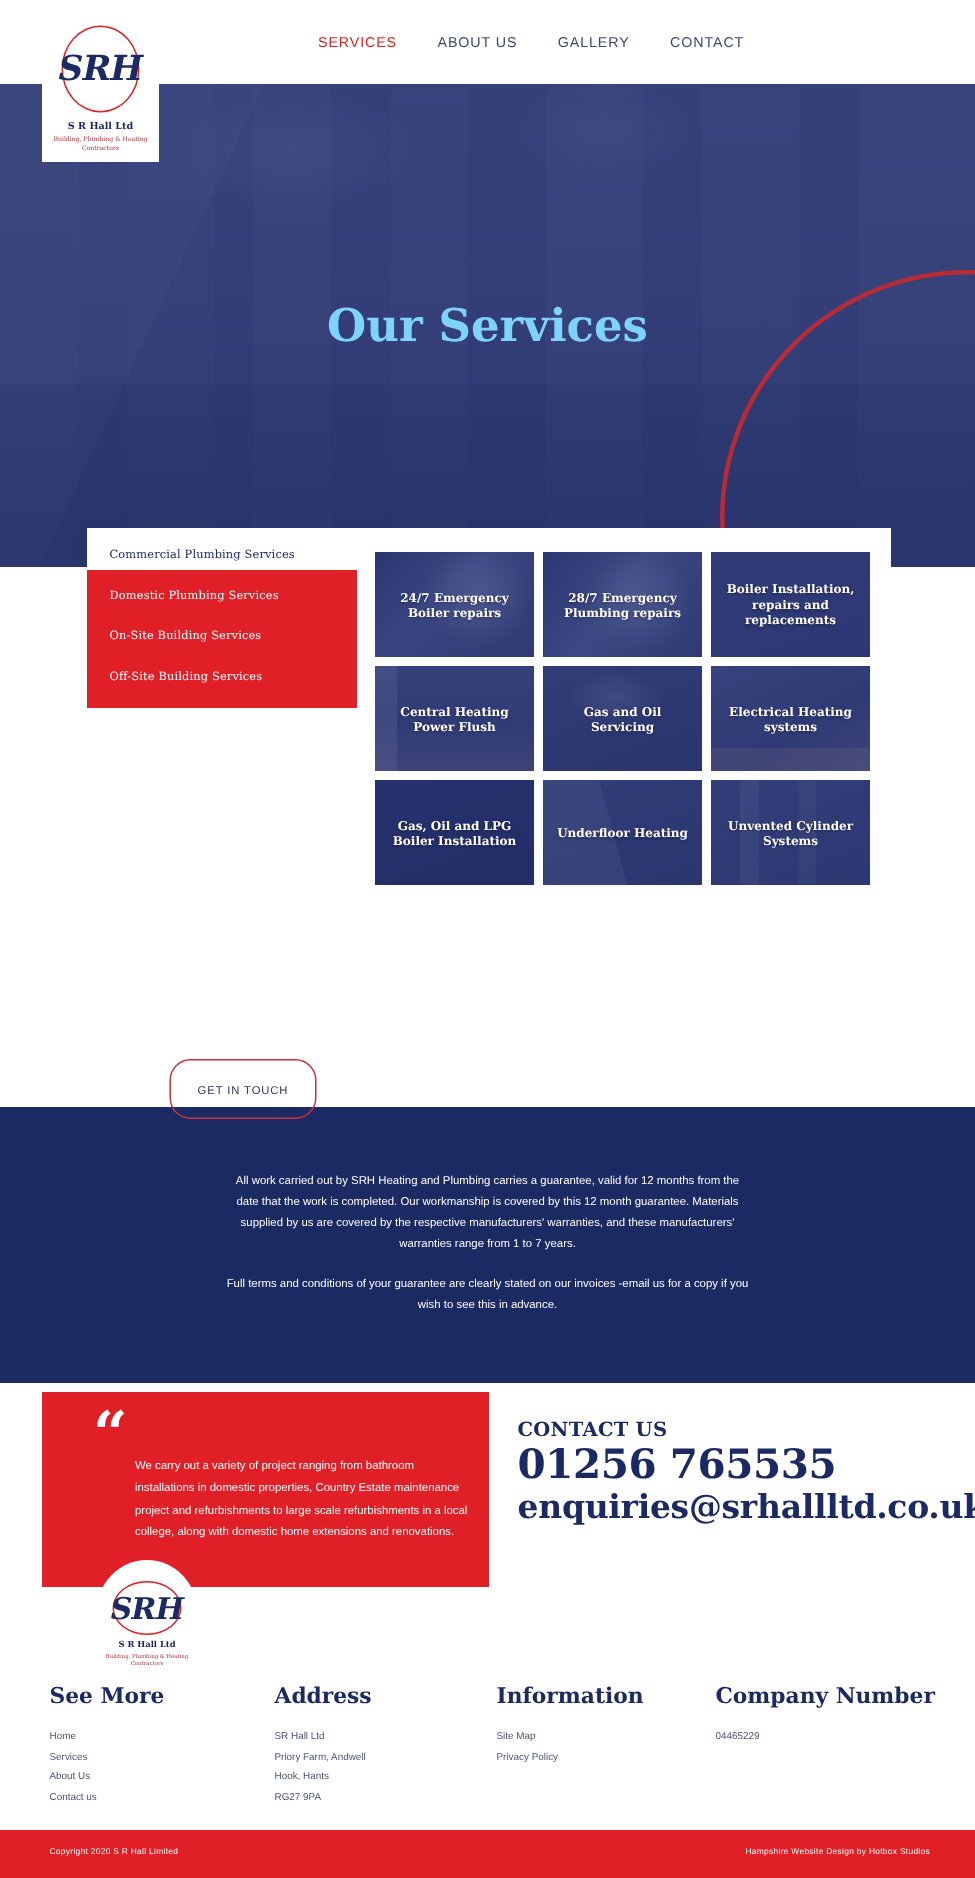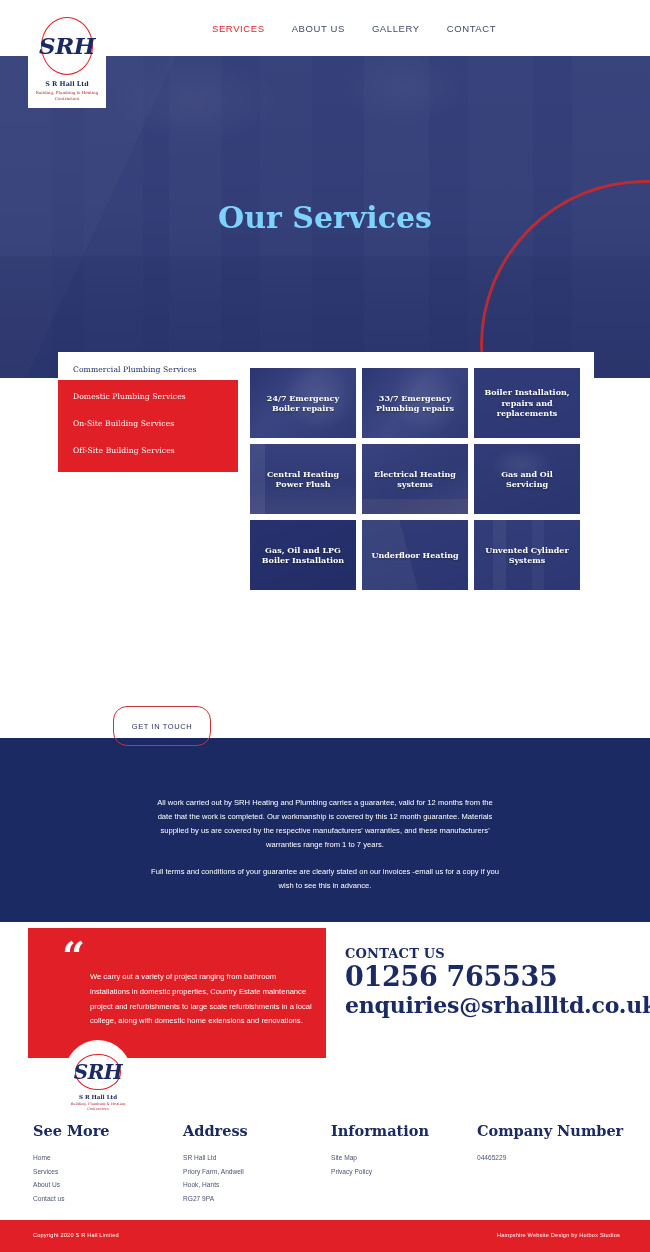--- a/index.html
+++ b/index.html
@@ -189,21 +189,21 @@
 
   
   .band {
     position: absolute; left: 0; top: 738px; width: 650px; height: 184px;
     background: #1b2a63;
   }
   .band p {
     color: #ffffff; font-size: 7.6px; line-height: 1.85; text-align: center;
     width: 348px; margin: 0 auto;
   }
-  .band .p1 { padding-top: 42px; margin-top: 16px; }
+  .band .p1 { padding-top: 42px; }
   .band .p2 { padding-top: 13px; }
 
   
   .quote {
     position: absolute; left: 28px; top: 928px; width: 298px; height: 130px;
     background: #e01f26;
   }
   .quote-mark {
     position: absolute; left: 34px; top: 8px; color: #ffffff;
     font-family: "DejaVu Serif", "Liberation Serif", serif;
@@ -306,41 +306,41 @@
 
 <div class="tiles">
   <div class="tile">
     <div class="tile-img img-boiler"></div>
     <div class="tile-ov"></div>
     <div class="tile-lbl">24/7 Emergency Boiler repairs</div>
   </div>
   <div class="tile">
     <div class="tile-img img-boiler2"></div>
     <div class="tile-ov"></div>
-    <div class="tile-lbl">33/7 Emergency Plumbing repairs</div>
+    <div class="tile-lbl">28/7 Emergency Plumbing repairs</div>
   </div>
   <div class="tile">
     <div class="tile-img img-flat"></div>
     <div class="tile-ov"></div>
     <div class="tile-lbl">Boiler Installation, repairs and replacements</div>
   </div>
   <div class="tile">
     <div class="tile-img img-radiator"></div>
     <div class="tile-ov"></div>
     <div class="tile-lbl">Central Heating Power Flush</div>
   </div>
   <div class="tile">
+    <div class="tile-img img-worker"></div>
+    <div class="tile-ov"></div>
+    <div class="tile-lbl">Gas and Oil Servicing</div>
+  </div>
+  <div class="tile">
     <div class="tile-img img-elec"></div>
     <div class="tile-ov"></div>
     <div class="tile-lbl">Electrical Heating systems</div>
-  </div>
-  <div class="tile">
-    <div class="tile-img img-worker"></div>
-    <div class="tile-ov"></div>
-    <div class="tile-lbl">Gas and Oil Servicing</div>
   </div>
   <div class="tile">
     <div class="tile-img img-dark"></div>
     <div class="tile-ov"></div>
     <div class="tile-lbl">Gas, Oil and LPG Boiler Installation</div>
   </div>
   <div class="tile">
     <div class="tile-img img-under"></div>
     <div class="tile-ov"></div>
     <div class="tile-lbl">Underfloor Heating</div>

